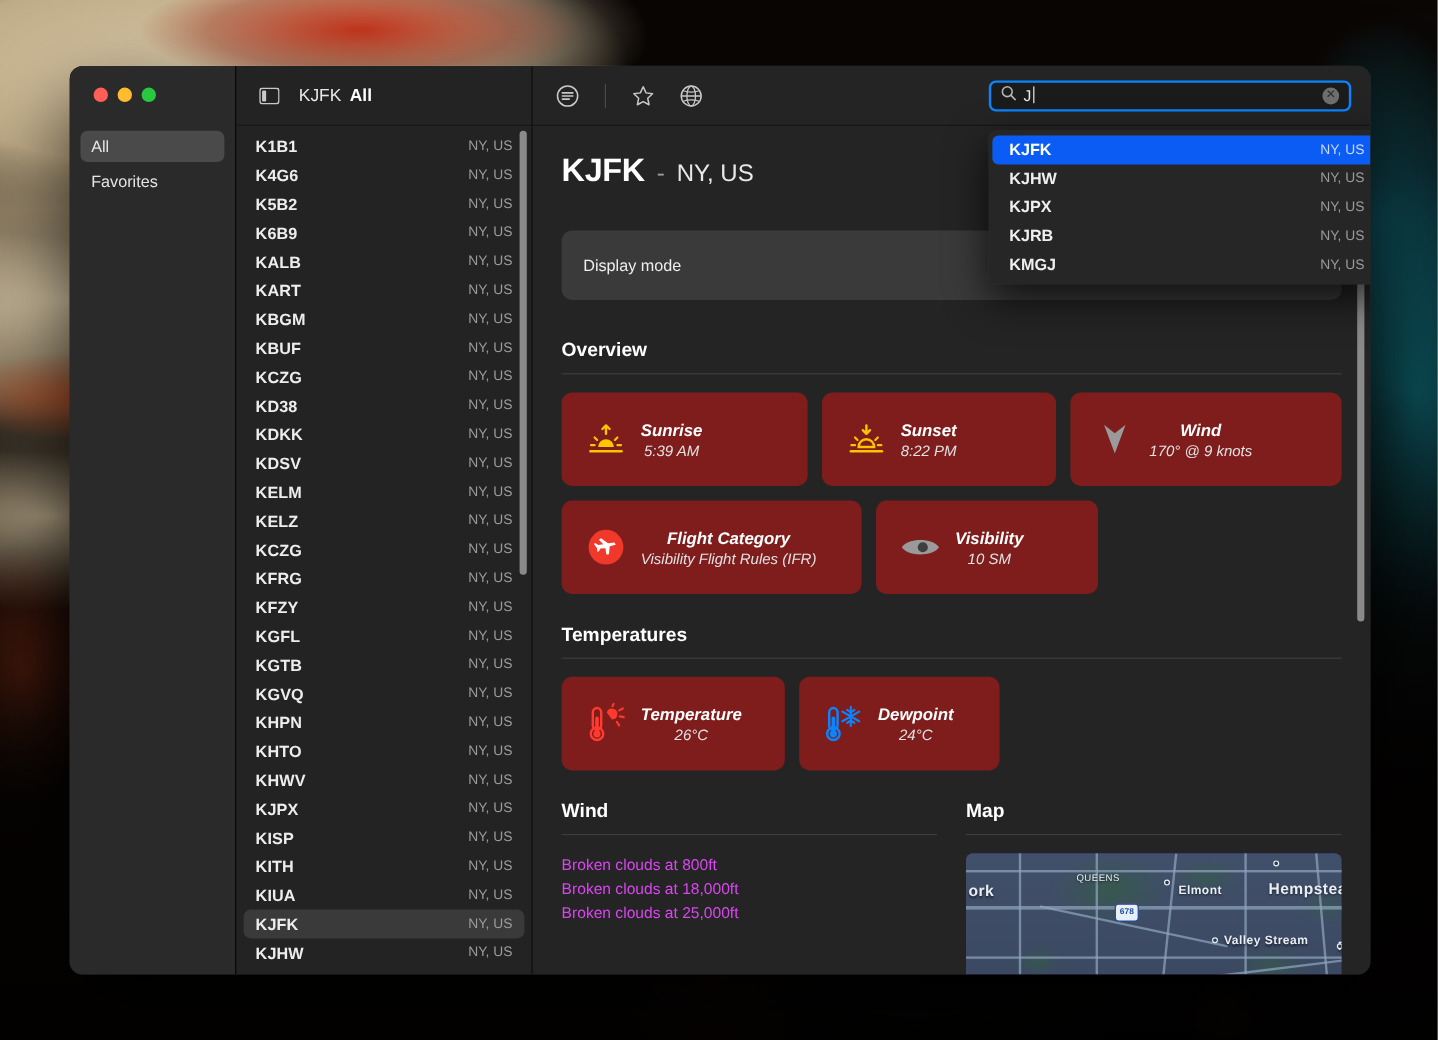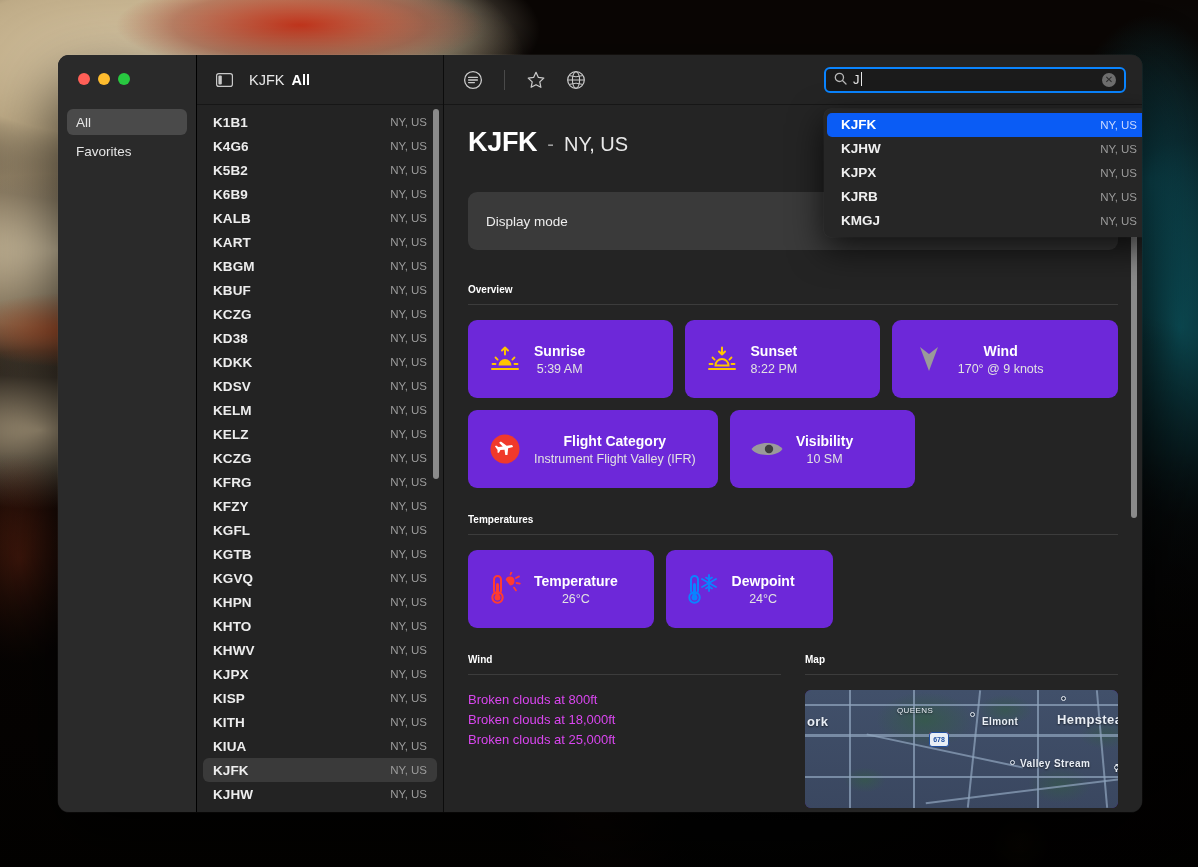--- a/index.html
+++ b/index.html
@@ -171,27 +171,27 @@
   .settings-label { color:#ededed; font-size:13.5px; }
   .segmented {
     display:flex; background:#565656; border-radius:7px; padding:2px; gap:2px;
   }
   .seg {
     padding:4px 18px; border-radius:5px; font-size:12.5px; color:#e6e6e6;
   }
   .seg.on { background:#7a7a7a; color:#fff; }
 
   .section { margin-bottom:26px; }
-  .sec-head { color:#fff; font-size:10px; font-weight:bold; margin-bottom:9px; }
+  .sec-head { color:#fff; font-size:16px; font-weight:bold; margin-bottom:9px; }
   .sec-rule { height:1px; background:#3c3c3c; margin-bottom:15px; }
 
   .card-row { display:flex; gap:12px; margin-bottom:12px; }
   .card {
-    background:#6d28d9; border-radius:9px; height:78px;
-    display:flex; align-items:center; gap:12px; padding:0 20px;
+    background:#7f1d1d; border-radius:9px; height:78px;
+    display:flex; align-items:center; gap:12px; padding:0 20px;font-style:italic;
   }
   .card-icon { width:34px; flex:0 0 34px; display:flex; align-items:center; justify-content:center; }
   .card-txt { display:flex; flex-direction:column; align-items:center; }
   .card-title { color:#fff; font-size:14px; font-weight:bold; white-space:nowrap; }
   .card-val { color:#e2e2e2; font-size:12.5px; margin-top:3px; white-space:nowrap; }
 
   .two-col { display:flex; gap:24px; }
   .col { flex:1; min-width:0; }
   .wind-line { color:#d946ef; font-size:13px; line-height:1.55; }
 
@@ -535,21 +535,21 @@
 
             <div class="card" style="flex:1.48">
               <span class="card-icon">
                 <svg width="32" height="32" viewBox="0 0 32 32">
                   <circle cx="16" cy="16" r="14.5" fill="#f0392b"></circle>
                   <path d="M24 14.4 L18.6 13.4 L14.4 7.6 L12.3 8.2 L14.6 13 L10.4 12.2 L8.6 9.9 L7.3 10.3 L8.6 14.6 L7.8 17.2 L9.1 17.6 L11.3 15.6 L15.3 16.6 L14.4 21.8 L16.5 22.4 L19.2 16.3 L24.3 16.5 Z" fill="#fff" transform="rotate(-18 16 16)"></path>
                 </svg>
               </span>
               <span class="card-txt">
                 <span class="card-title">Flight Category</span>
-                <span class="card-val">Instrument Flight Valley (IFR)</span>
+                <span class="card-val">Visibility Flight Rules (IFR)</span>
               </span>
             </div>
 
             <div class="card" style="flex:1.02">
               <span class="card-icon">
                 <svg width="34" height="22" viewBox="0 0 34 22">
                   <path d="M1.5 11 C7 3, 27 3, 32.5 11 C27 19, 7 19, 1.5 11 Z" fill="#9a9a9a"></path>
                   <circle cx="19" cy="11" r="4.2" fill="#3e3e3e"></circle>
                 </svg>
               </span>

